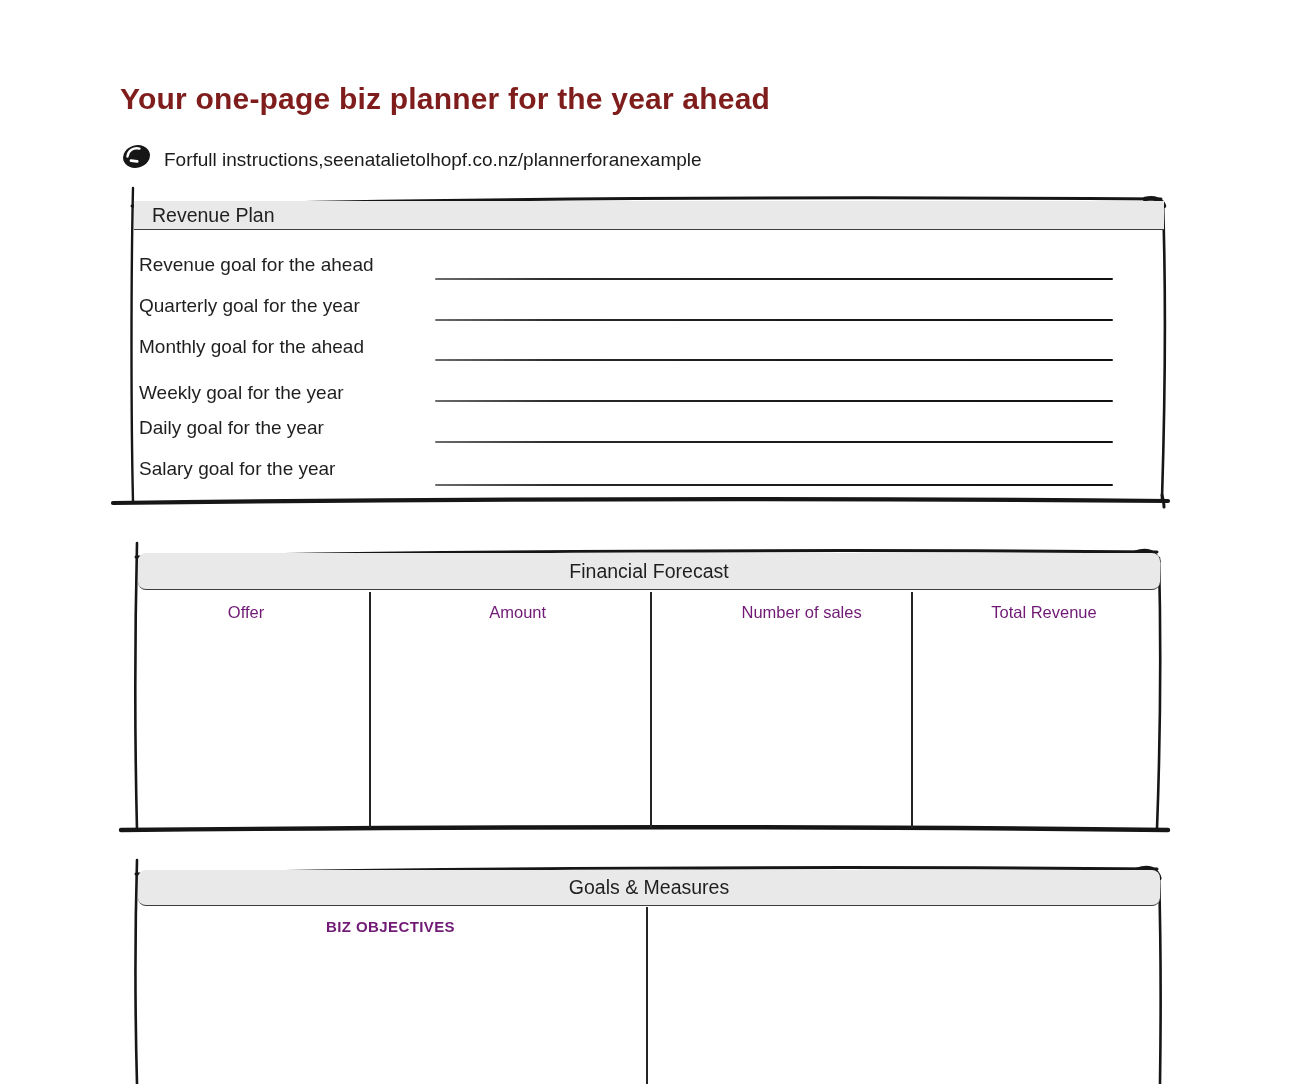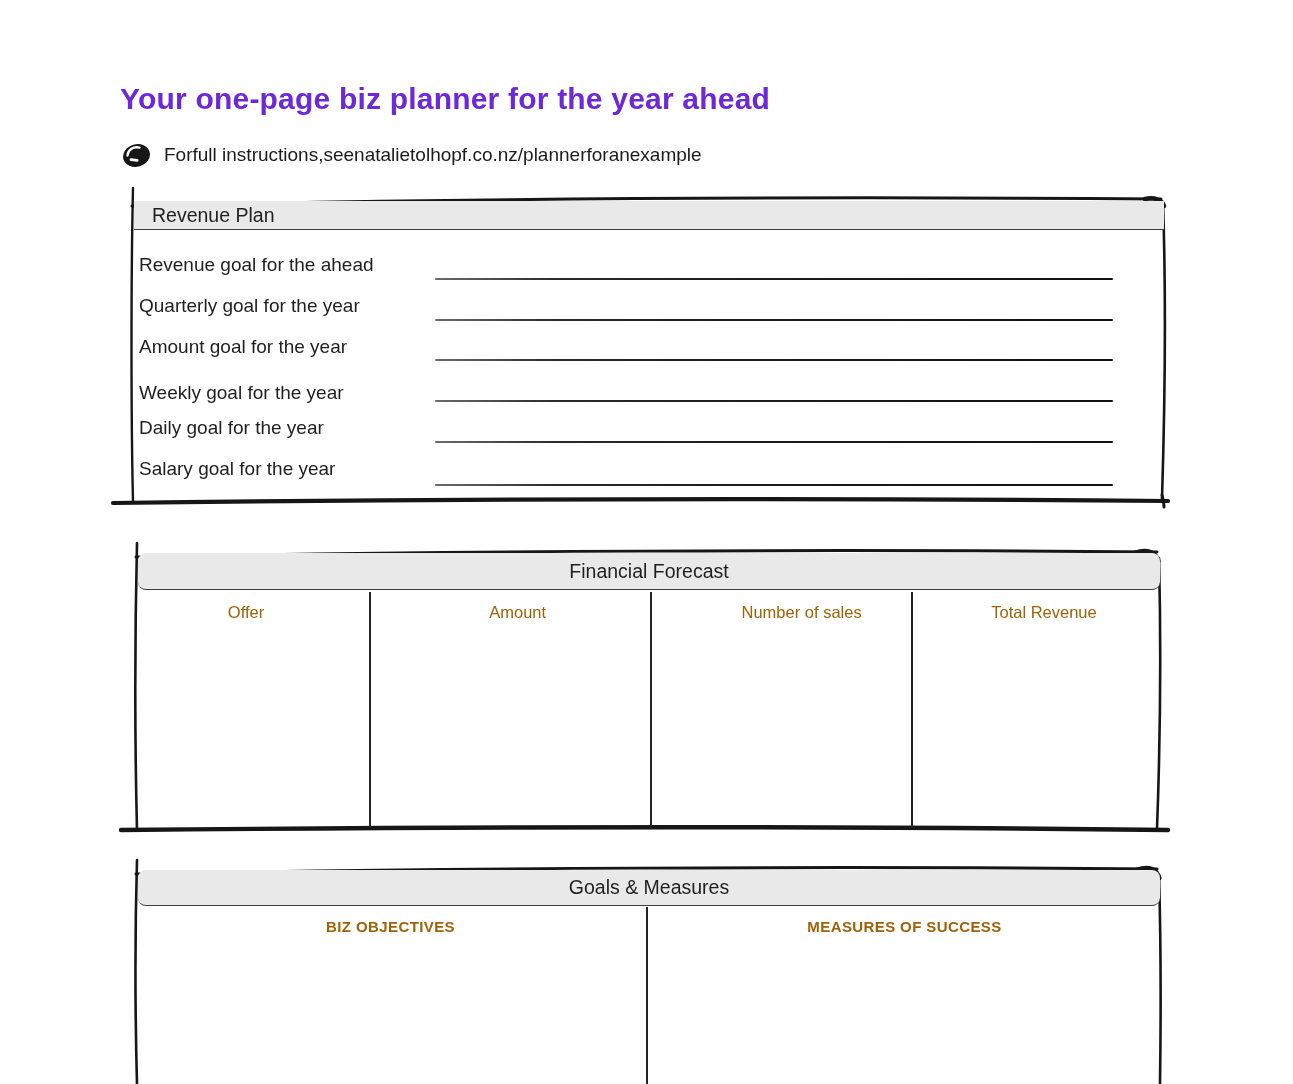--- a/index.html
+++ b/index.html
@@ -11,27 +11,27 @@
     overflow:hidden;
     font-family:"Liberation Sans", sans-serif;
     color:#1b1b1b;
   }
   .title{
     position:absolute;
     left:120px; top:82px;
     font-size:30px;
     font-weight:600;
     letter-spacing:0.2px;
-    color:#6d28d9;
+    color:#7f1d1d;
   }
   .subtitle{
     position:absolute;
     left:120px; top:139px;
     display:flex;
-    align-items:center;
+    align-items:flex-end;
     gap:11px;
     height:32px;
   }
   .subtitle-text{
     font-size:19px;
     font-weight:400;
     color:#1b1b1b;
   }
   .box{position:absolute;}
   .sketch{
@@ -83,21 +83,21 @@
     display:flex;
   }
   .col-header-cell{
     display:flex;
     justify-content:center;
     align-items:flex-start;
   }
   .col-header-text{
     font-size:16.5px;
     font-weight:500;
-    color:#a16207;
+    color:#701a75;
     white-space:nowrap;
   }
   .col-header-text.caps{
     font-size:15px;
     font-weight:600;
     letter-spacing:0.4px;
   }
   .vdiv{
     position:absolute;
     width:1.6px;
@@ -138,21 +138,21 @@
     <div class="bar left-align" style="top:5px; height:28px;">
       <span class="bar-title">Revenue Plan</span>
     </div>
 
     <div class="rp-row-label" style="top:58px;">Revenue goal for the ahead</div>
     <div class="rp-fill-line" style="top:82px;"></div>
 
     <div class="rp-row-label" style="top:99px;">Quarterly goal for the year</div>
     <div class="rp-fill-line" style="top:123px;"></div>
 
-    <div class="rp-row-label" style="top:140px;">Amount goal for the year</div>
+    <div class="rp-row-label" style="top:140px;">Monthly goal for the ahead</div>
     <div class="rp-fill-line" style="top:163px;"></div>
 
     <div class="rp-row-label" style="top:180px;margin-top:6px;">Weekly goal for the year</div>
     <div class="rp-fill-line" style="top:204px;"></div>
 
     <div class="rp-row-label" style="top:221px;">Daily goal for the year</div>
     <div class="rp-fill-line" style="top:245px;"></div>
 
     <div class="rp-row-label" style="top:262px;">Salary goal for the year</div>
     <div class="rp-fill-line" style="top:288px;"></div>
@@ -203,23 +203,20 @@
       <path d="M 2,-6 c -2,70 -2,150 0,224" stroke-width="2.6"></path>
     </svg>
     <div class="bar center-align" style="top:4px; height:35px;">
       <span class="bar-title">Goals &amp; Measures</span>
     </div>
 
     <div class="col-headers" style="top:52px;">
       <div class="col-header-cell" style="width:511px;">
           <span class="col-header-text caps">BIZ OBJECTIVES</span>
         </div>
-      <div class="col-header-cell" style="width:517px;">
-          <span class="col-header-text caps">MEASURES OF SUCCESS</span>
-        </div>
     </div>
 
     <div class="vdiv" style="left:511px; top:41px; height:177px;"></div>
 
     <div class="cell-area" style="left:4px;   top:78px; width:504px; height:140px;"></div>
     <div class="cell-area" style="left:515px; top:78px; width:507px; height:140px;"></div>
   </div>
 
 </div>
 

